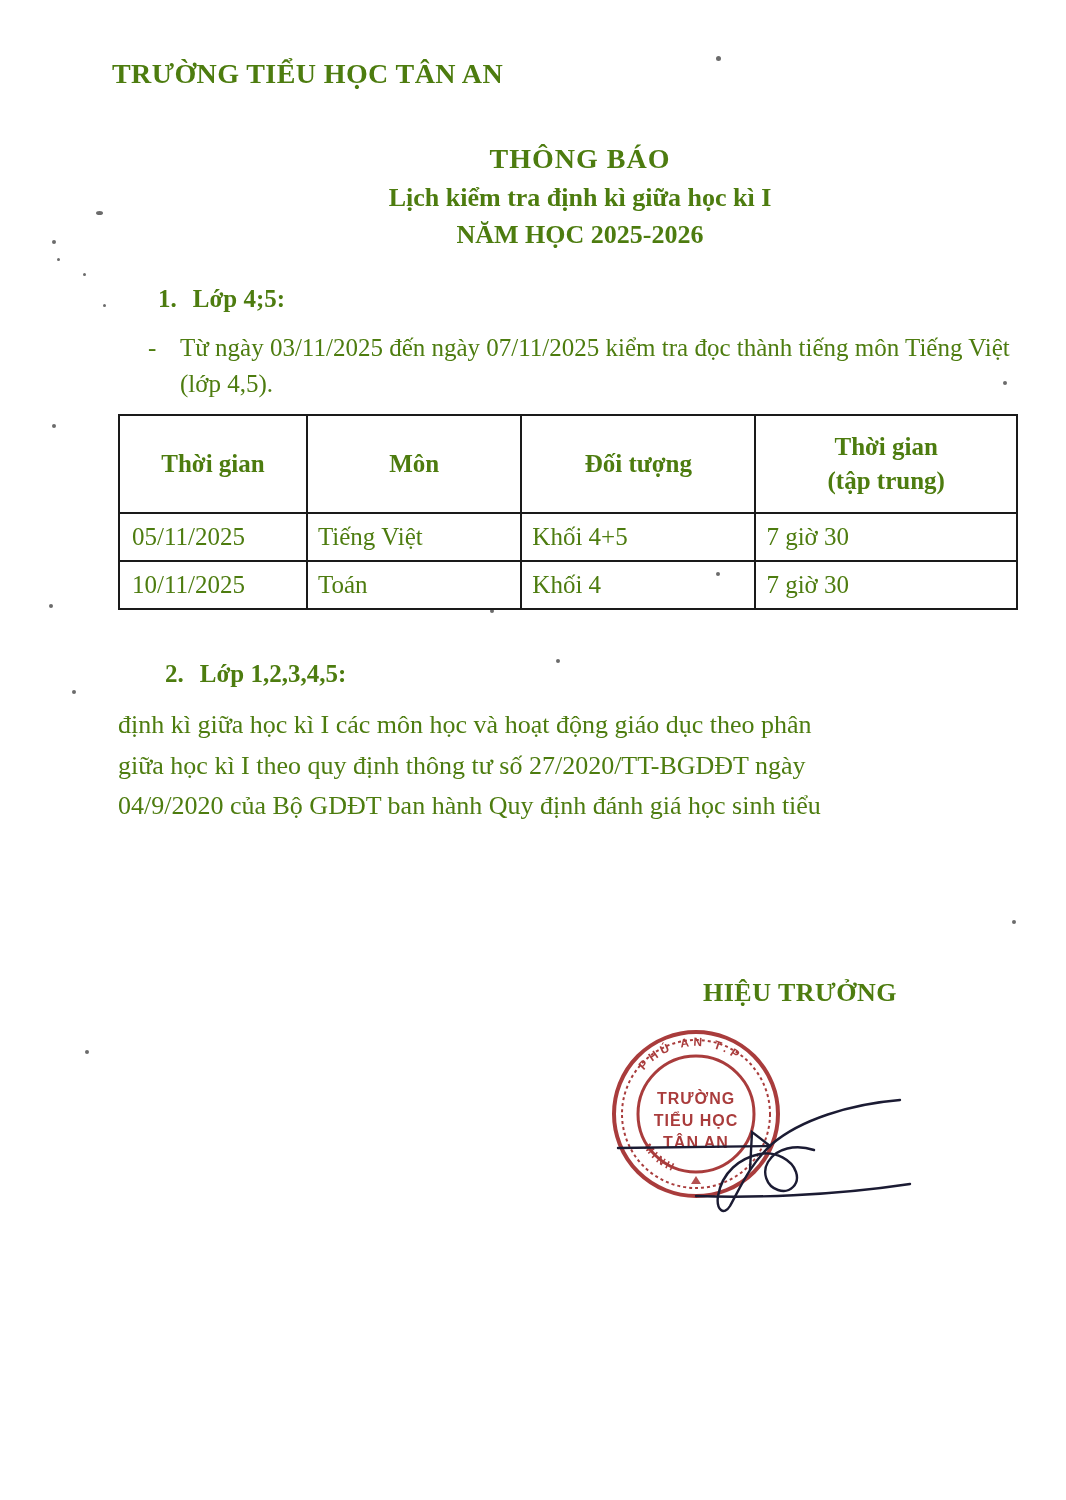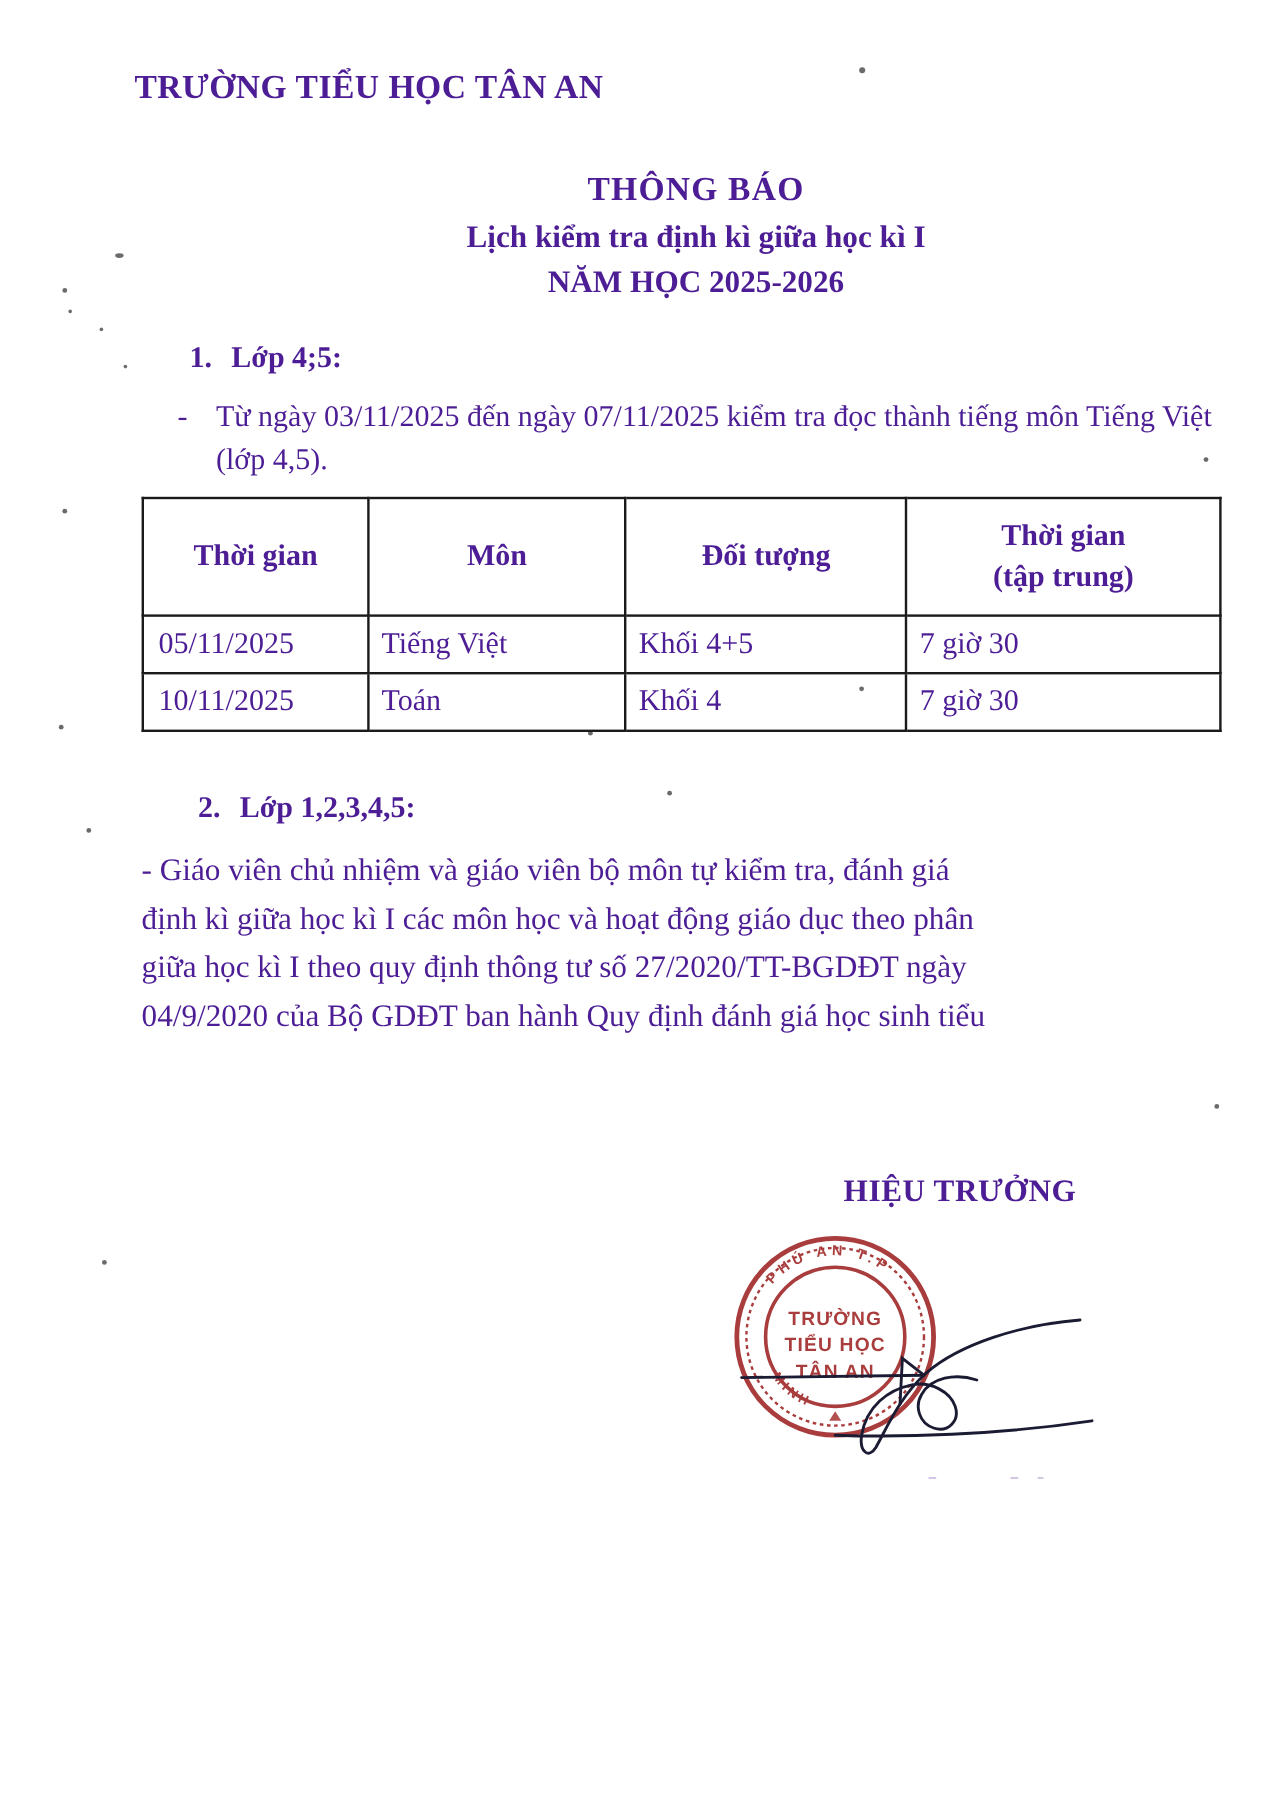--- a/index.html
+++ b/index.html
@@ -7,21 +7,21 @@
     padding: 0;
     background: #ffffff;
   }
   .page {
     position: relative;
     width: 1066px;
     height: 1232px;
     background: #ffffff;
     overflow: hidden;
     font-family: "Liberation Serif", "DejaVu Serif", serif;
-    color: #4c1d95;
+    color: #4d7c0f;
   }
 
   
   .org-name {
     position: absolute;
     left: 112px;
     top: 58px;
     font-size: 28px;
     font-weight: bold;
     letter-spacing: 0.4px;
@@ -253,21 +253,20 @@
         <td>7 giờ 30</td>
       </tr>
     </tbody>
   </table>
 
   <div class="section2-heading">
     <span class="num">2.</span><span>Lớp 1,2,3,4,5:</span>
   </div>
 
   <div class="para2">
-    <span class="ln">- Giáo viên chủ nhiệm và giáo viên bộ môn tự kiểm tra, đánh giá</span>
     <span class="ln">định kì giữa học kì I các môn học và hoạt động giáo dục theo phân</span>
     <span class="ln">giữa học  kì I theo quy định thông tư số 27/2020/TT-BGDĐT ngày</span>
     <span class="ln">04/9/2020 của Bộ GDĐT ban hành Quy định đánh giá học sinh tiểu</span>
   </div>
 
   <div class="sign-title">HIỆU TRƯỞNG</div>
 
   <div class="stamp">
     <svg width="176" height="176" viewBox="0 0 176 176" xmlns="http://www.w3.org/2000/svg">
       <defs>

